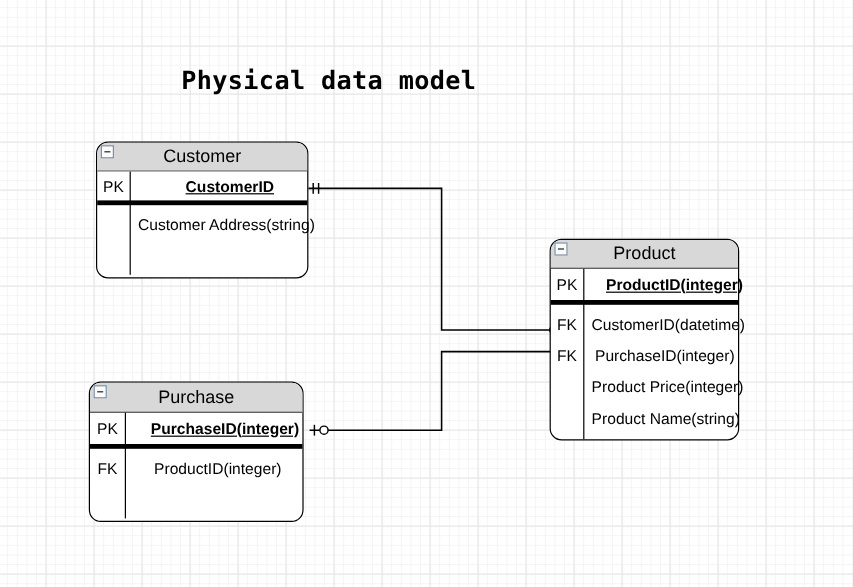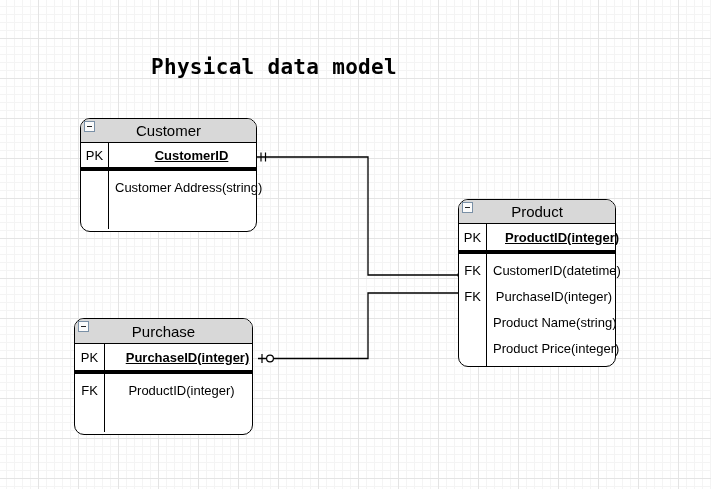--- a/index.html
+++ b/index.html
@@ -134,23 +134,23 @@
         <div class="erow">
           <div class="kcol r">FK</div>
           <div class="fcol">CustomerID(datetime)</div>
         </div>
         <div class="erow">
           <div class="kcol r">FK</div>
           <div class="fcol">PurchaseID(integer)</div>
         </div>
         <div class="erow">
           <div class="kcol r"></div>
-          <div class="fcol">Product Name(string)</div>
+          <div class="fcol">Product Price(integer)</div>
         </div>
         <div class="erow">
           <div class="kcol r"></div>
-          <div class="fcol">Product Price(integer)</div>
+          <div class="fcol">Product Name(string)</div>
         </div>
       </div>
     </div>
   </div>
 
 </div>
 
 </body></html>

